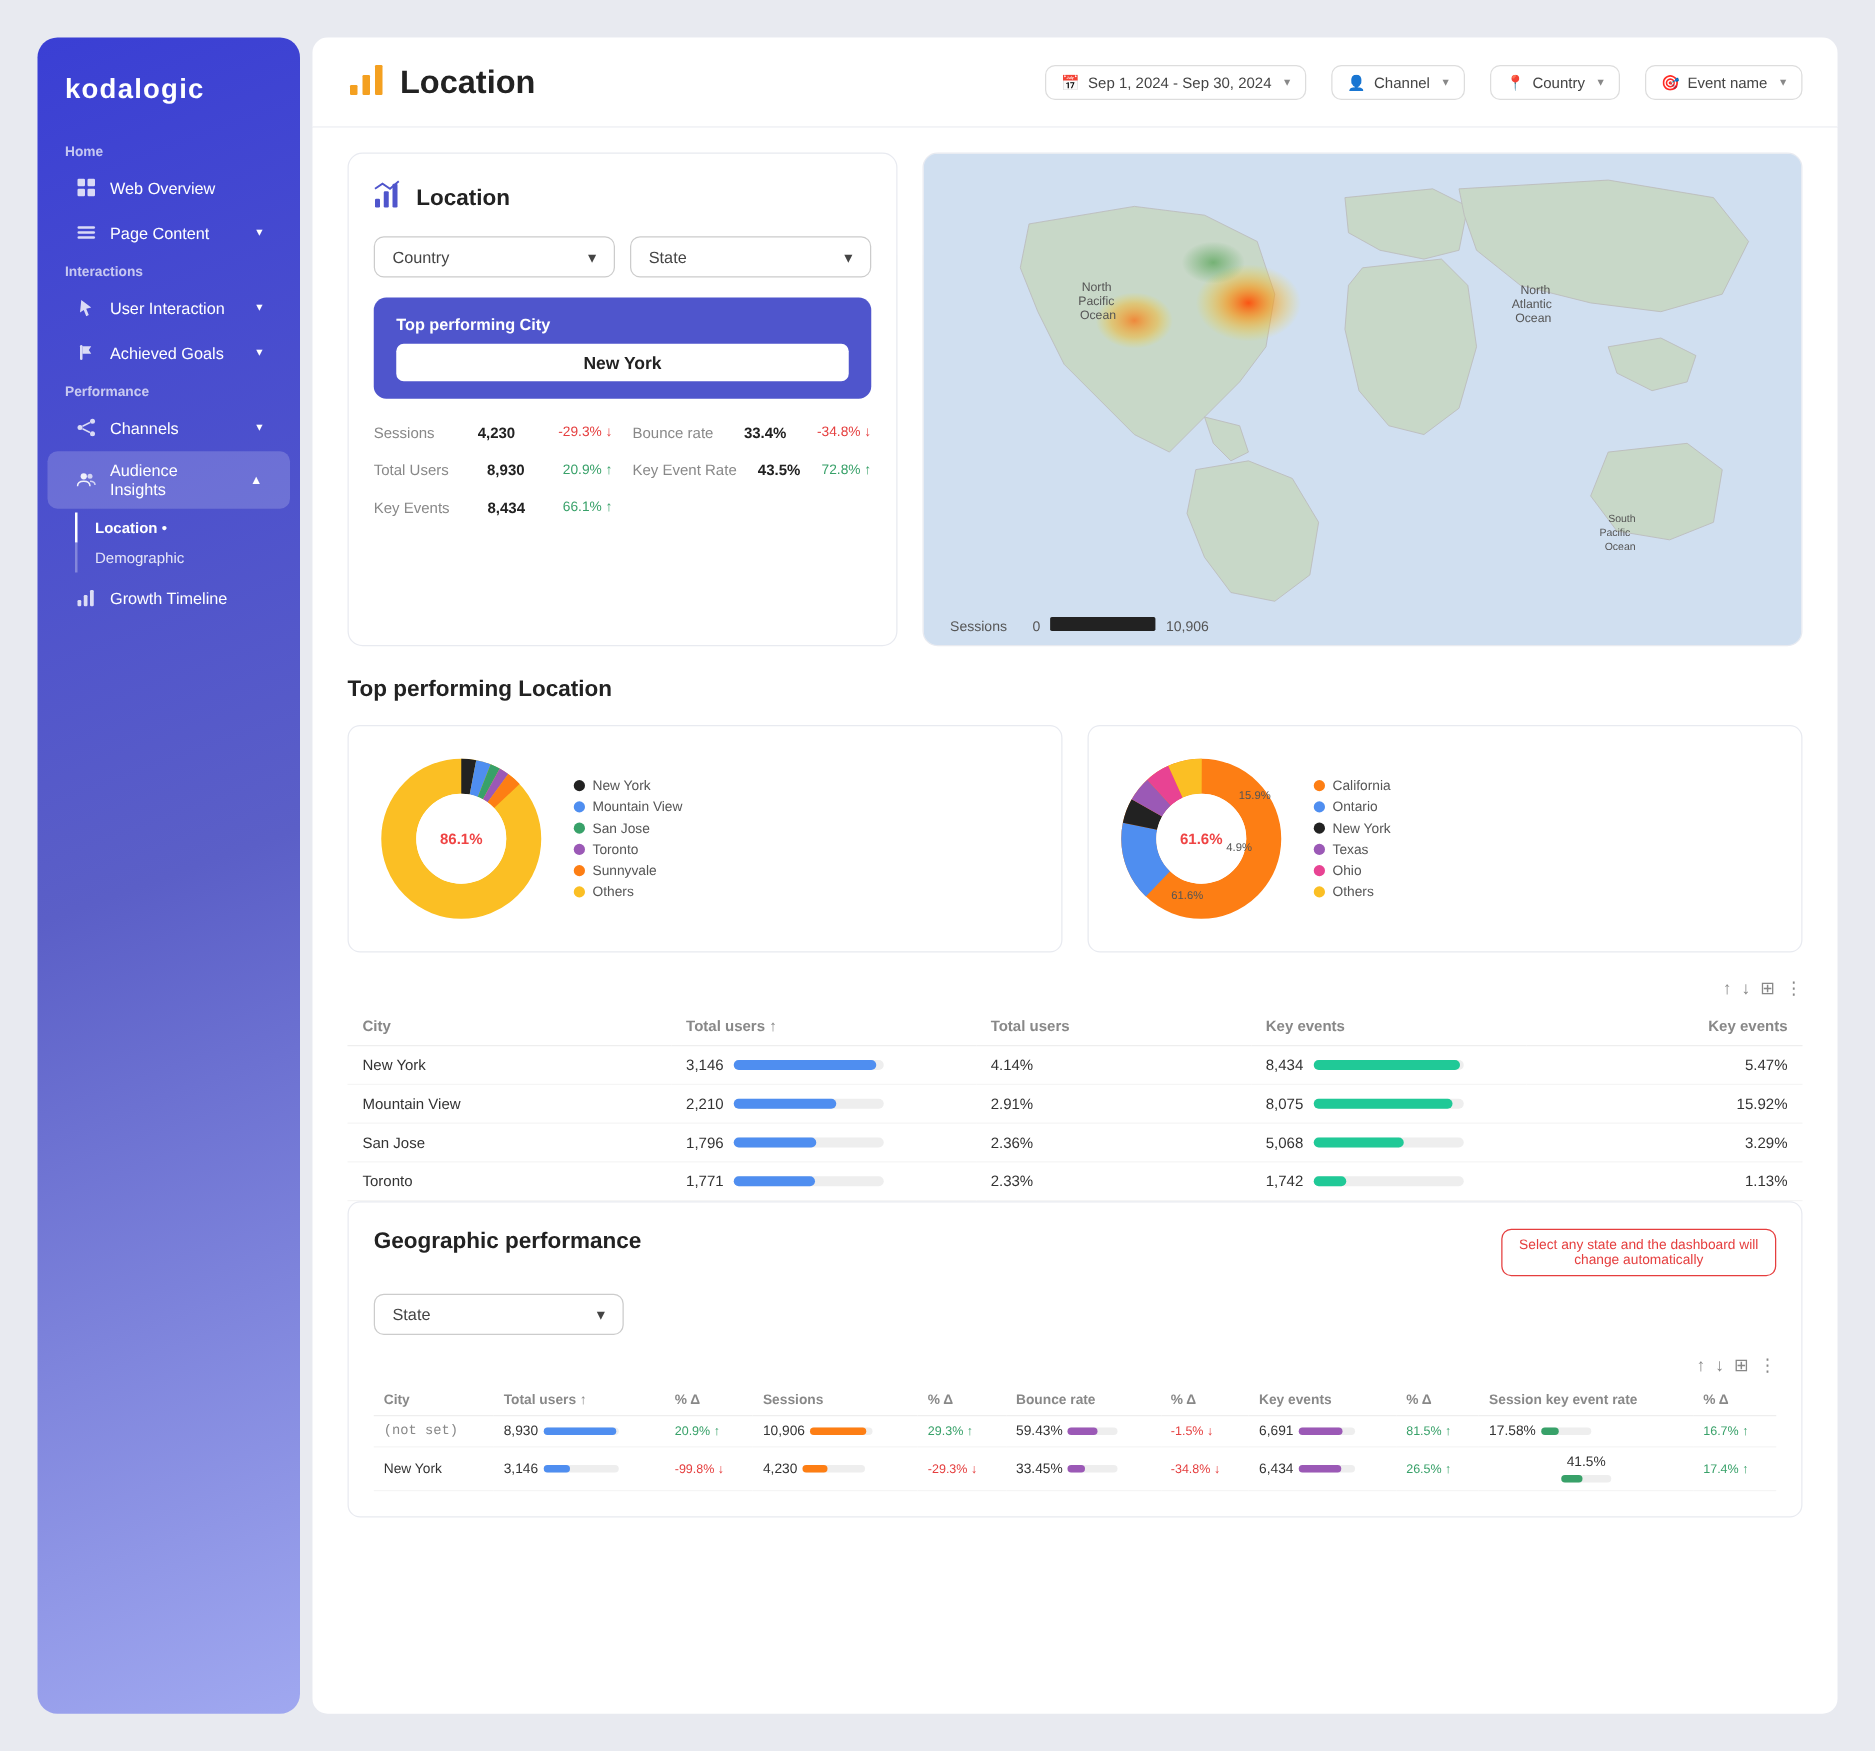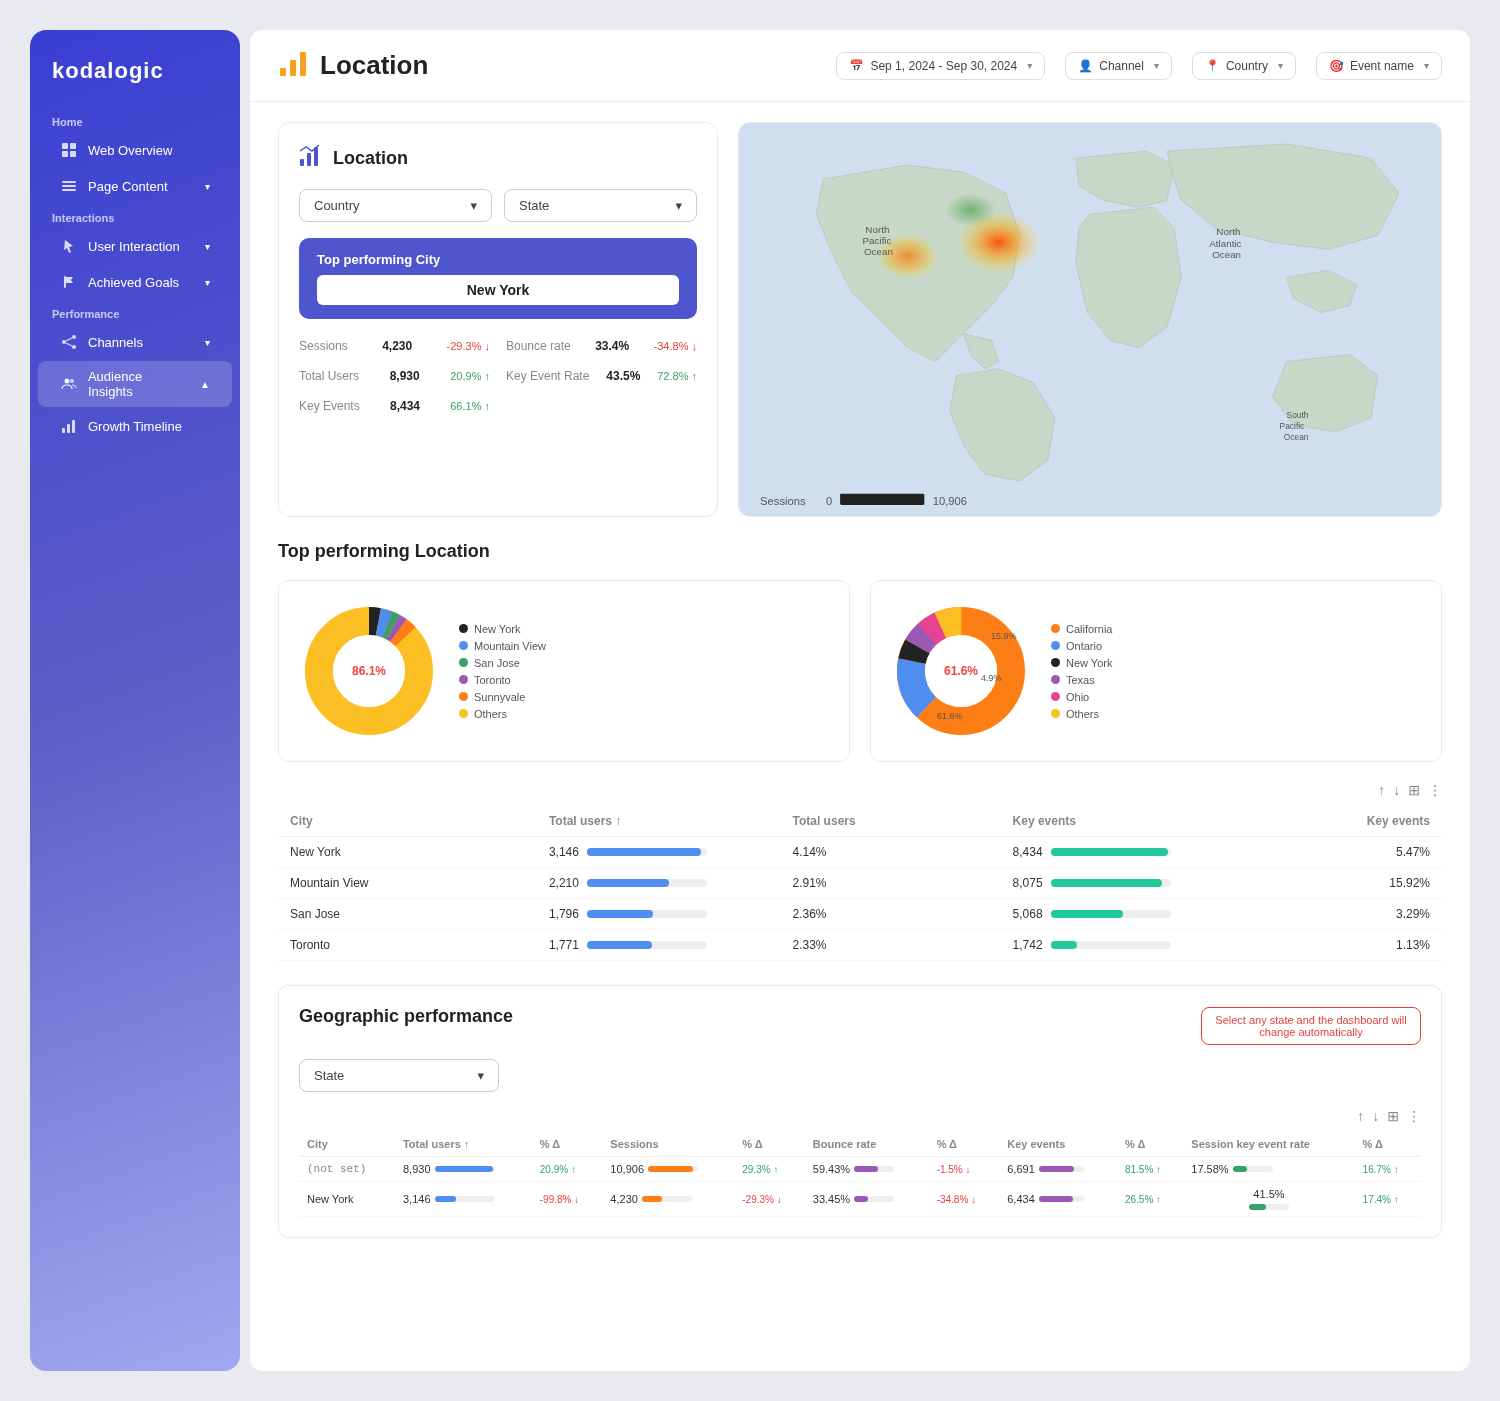--- a/index.html
+++ b/index.html
@@ -70,21 +70,21 @@
     .data-table th { color: #888; font-weight: 600; padding: 8px 12px; border-bottom: 1px solid #eee; text-align: left; }
     .data-table td { padding: 8px 12px; border-bottom: 1px solid #f5f5f5; color: #333; vertical-align: middle; }
     .data-table th.right, .data-table td.right { text-align: right; }
     .bar-cell { display: flex; align-items: center; gap: 8px; }
     .bar-bg { flex: 1; height: 8px; background: #eee; border-radius: 4px; max-width: 120px; }
     .bar-fill { height: 8px; border-radius: 4px; }
     .bar-blue { background: #4f8ef0; }
     .bar-teal { background: #20c997; }
 
     
-    .geo-section { margin-top: 24px; background: #fff; border: 1px solid #e8eaf0; border-radius: 10px; padding: 20px; }
+    .geo-section { background: #fff; border: 1px solid #e8eaf0; border-radius: 10px; padding: 20px; }
     .geo-header { display: flex; align-items: center; justify-content: space-between; margin-bottom: 14px; }
     .geo-alert { border: 1px solid #e53e3e; color: #e53e3e; border-radius: 8px; padding: 6px 12px; font-size: 11px; max-width: 220px; text-align: center; }
 
     .table-toolbar { display: flex; align-items: center; justify-content: flex-end; gap: 8px; margin-bottom: 8px; }
     .toolbar-icon { color: #888; font-size: 14px; cursor: pointer; }
 
     .geo-table { width: 100%; border-collapse: collapse; font-size: 11px; }
     .geo-table th { color: #888; font-weight: 600; padding: 6px 8px; border-bottom: 1px solid #eee; text-align: left; white-space: nowrap; }
     .geo-table td { padding: 6px 8px; border-bottom: 1px solid #f5f5f5; color: #333; vertical-align: middle; }
     .pct { color: #888; font-size: 10px; }
@@ -168,20 +168,24 @@
             <circle cx="6" cy="5" r="2.5" fill="white" opacity="0.9"></circle>
             <circle cx="11" cy="5" r="2" fill="white" opacity="0.7"></circle>
             <path d="M1 13c0-2.8 2.2-4 5-4s5 1.2 5 4" stroke="white" stroke-width="1.2" fill="none" opacity="0.9"></path>
             <path d="M11 9c2 0 4 1 4 3" stroke="white" stroke-width="1.2" fill="none" opacity="0.7"></path>
           </svg>
       </span>
       <span>Audience Insights</span>
       <span class="arrow">▲</span>
     </div>
 
+    <div style="margin: 2px 8px;">
+      <div class="sidebar-sub-item active">Location •</div>
+      <div class="sidebar-sub-item">Demographic</div>
+    </div>
     <div class="sidebar-item">
       <span class="icon">
         <svg width="16" height="16" viewBox="0 0 16 16" fill="none">
             <rect x="1" y="10" width="3" height="5" rx="1" fill="white" opacity="0.8"></rect>
             <rect x="6" y="6" width="3" height="9" rx="1" fill="white" opacity="0.8"></rect>
             <rect x="11" y="2" width="3" height="13" rx="1" fill="white" opacity="0.8"></rect>
           </svg>
       </span>
       <span>Growth Timeline</span>
     </div>

